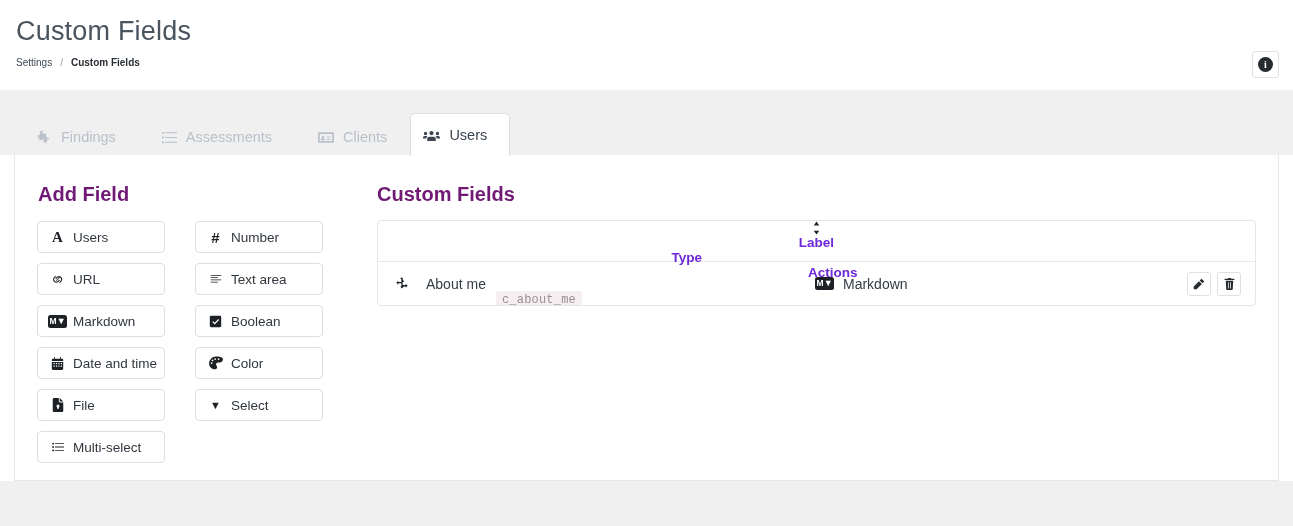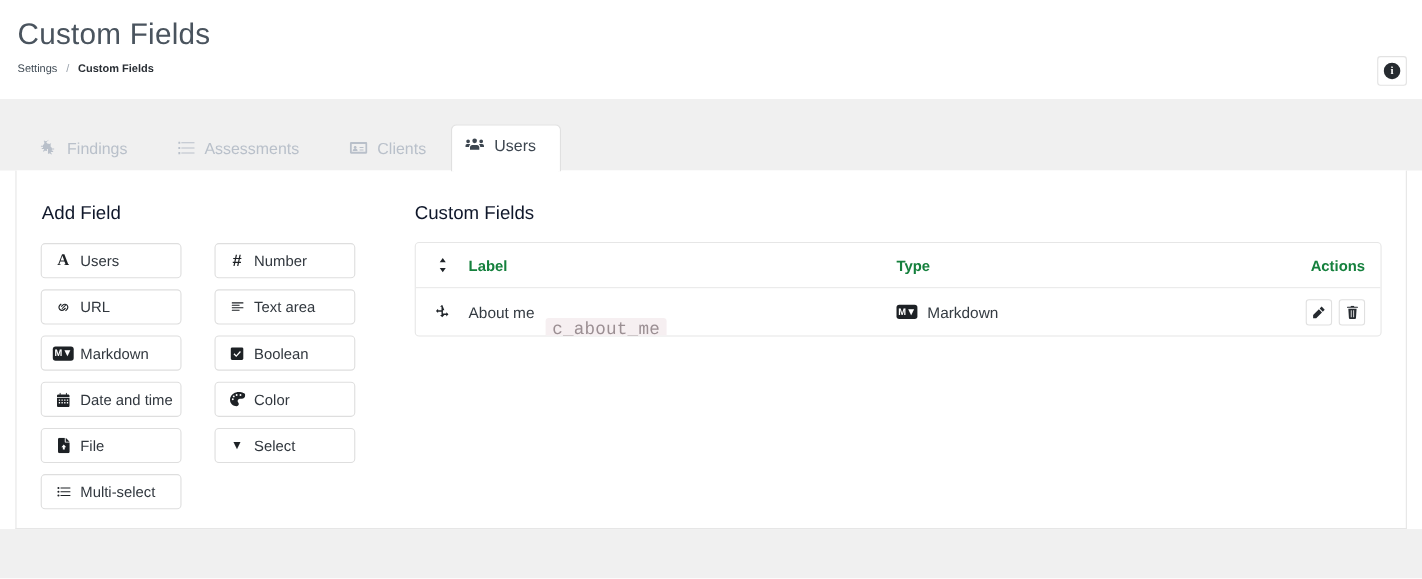--- a/index.html
+++ b/index.html
@@ -77,21 +77,21 @@
   .tabstrip {
     background: #f0f0f0;
     height: 65px;
     padding: 0 14px;
     display: flex;
     align-items: flex-end;
     gap: 0;
   }
   .tab {
     display: flex;
-    align-items: flex-start;
+    align-items: center;
     gap: 9px;
     padding: 10px 22px 9px 22px;
     font-size: 14.5px;
     line-height: 19px;
     color: #b9c0ca;
     background: transparent;
     border: 1px solid transparent;
     border-bottom: none;
     border-radius: 5px 5px 0 0;
     cursor: pointer;
@@ -117,23 +117,23 @@
     border: 1px solid #e6e6e6;
     border-top: none;
     margin: 0 14px;
     height: 326px;
     padding: 28px 22px 0 22px;
     display: flex;
     gap: 30px;
   }
 
   .panel-title {
-    font-size: 17px;
-    font-weight: 400;
-    color: #0f172a;
+    font-size: 20px;
+    font-weight: 700;
+    color: #701a75;
     margin: 0 0 14px 0;
     line-height: 22px;
   }
 
   
   .addfield { width: 310px; flex: none; }
   .addfield .panel-title { padding-left: 1px; margin-bottom: 16px; }
   .field-grid {
     display: grid;
     grid-template-columns: 128px 128px;
@@ -193,21 +193,22 @@
   }
   .thead-row, .tbody-row {
     display: flex;
     align-items: center;
   }
   .thead-row {
     height: 41px;
     border-bottom: 1px solid #e9e9e9;
     font-size: 13.5px;
     font-weight: 700;
-    color: #15803d;
+    color: #6d28d9;
+    flex-direction: column;
   }
   .tbody-row {
     height: 43px;
     font-size: 14px;
     color: #343b42;
   }
   .col-handle {
     width: 48px;
     flex: none;
     display: flex;
@@ -216,21 +217,21 @@
     color: #1f2429;
   }
   .col-handle svg { display: block; }
   .col-label { flex: 1; display: flex; align-items: center; gap: 10px; min-width: 0; }
   .col-type { width: 330px; flex: none; display: flex; align-items: center; gap: 9px; margin-left: 40px; }
   .col-actions { width: 110px; flex: none; display: flex; align-items: center; justify-content: flex-end; gap: 6px; padding-right: 14px; }
   .thead-row .col-actions { justify-content: flex-end; }
 
   .code-badge {
     font-family: "Liberation Mono", monospace;
-    font-size: 16px;
+    font-size: 12px;
     background: #f6eff1;
     color: #9b8f93;
     border-radius: 3px;
     padding: 3px 6px 2px 6px;
     line-height: 1;
     letter-spacing: .2px;
     margin-top: 32px;
   }
 
   .md-icon {

